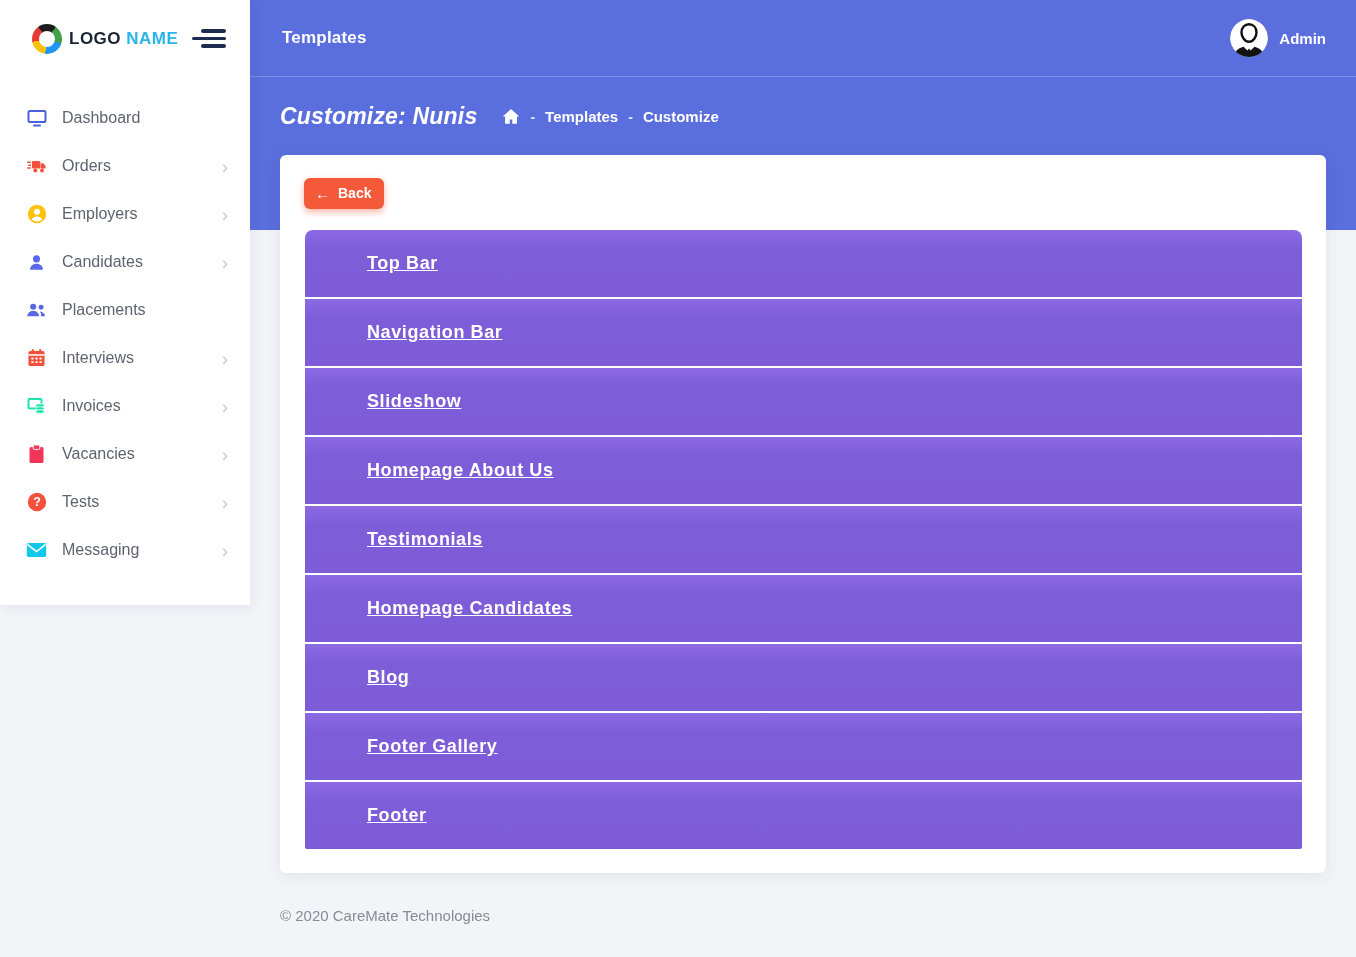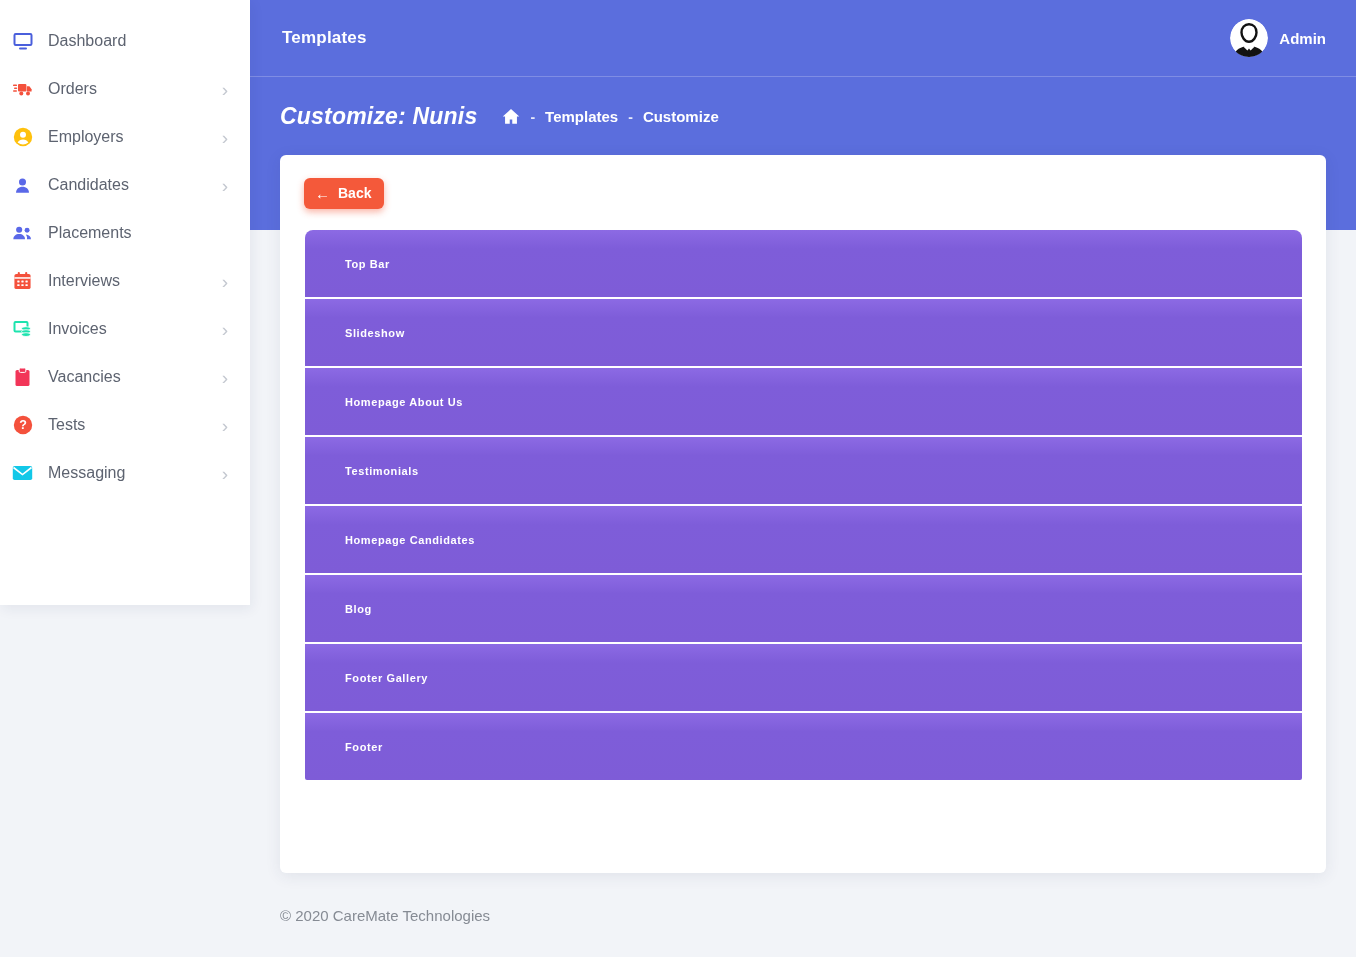--- a/index.html
+++ b/index.html
@@ -31,21 +31,21 @@
   .logo-text { font-size:17px; font-weight:700; letter-spacing:.5px; color:#182333; }
   .logo-text .alt { color:#29b5ea; font-weight:700; }
   .hamburger { width:34px; cursor:pointer; display:flex; flex-direction:column; align-items:flex-end; gap:4px; padding:4px 0; }
   .hamburger span { height:3.5px; border-radius:2px; background:#1d2b4f; display:block; }
   .hamburger .b1, .hamburger .b3 { width:25px; }
   .hamburger .b2 { width:34px; }
 
   .menu { padding-top:17px; }
   .menu-item {
     height:48px; display:flex; align-items:center;
-    padding:0 22px 0 12px; cursor:pointer;
+    padding:0 22px 0 26px; cursor:pointer;
   }
   .mi-icon { width:21px; height:21px; margin-right:15px; display:flex; align-items:center; justify-content:center; flex:none; }
   .mi-label { font-size:16px; color:#5d6370; flex:1; }
   .mi-chevron { color:#c4c8d0; font-size:19px; line-height:1; font-weight:400; }
 
   
   .navbar {
     position:absolute; left:250px; top:0; right:0; height:77px;
     background:#5b6edd; display:flex; align-items:center; justify-content:space-between;
     padding:0 30px 0 32px; border-bottom:1px solid rgba(255,255,255,.22);
@@ -79,38 +79,52 @@
     background:#f4593a; color:#fff; font-family:inherit;
     font-weight:700; font-size:14px;
     border:none; border-radius:6px; padding:7px 13px 8px 11px;
     box-shadow:0 3px 7px rgba(244,89,58,.45); cursor:pointer;
   }
   .back-arrow { font-size:15px; line-height:1; font-weight:700; }
 
   .sections { position:absolute; left:25px; top:75px; width:997px; }
   .section-item {
     height:67px; margin-bottom:2px;
-    display:flex; align-items:center; padding-left:40px;
-    color:#fff; font-size:11px; font-weight:700; letter-spacing:.6px;
+    display:flex; align-items:center; padding-left:62px;
+    color:#fff; font-size:18px; font-weight:700; letter-spacing:.6px;
     background:linear-gradient(180deg,#8c6ae4 0%, #7e5dd9 28%, #7e5cd7 100%);
     cursor:pointer;
+    text-decoration:underline;
   }
   .section-item:first-child { border-radius:8px 8px 0 0; }
   .section-item:last-child { margin-bottom:0; border-radius:0 0 2px 2px; }
 
   
   .footer-copy {
     position:absolute; left:280px; top:907px;
     color:#868b94; font-size:15px;
   }
 </style>
 </head>
 <body>
 
 <aside class="sidebar">
+  <div class="sidebar-header">
+    <div class="logo">
+      <span class="logo-ring">
+          <span class="logo-ring-hole"></span>
+        </span>
+      <span class="logo-text"><span>LOGO</span> <span class="alt">NAME</span></span>
+    </div>
+    <div class="hamburger">
+      <span class="b1"></span>
+        <span class="b2"></span>
+        <span class="b3"></span>
+    </div>
+  </div>
 
   <nav class="menu">
 
     <div class="menu-item">
       <span class="mi-icon">
         <svg width="20" height="20" viewBox="0 0 20 20">
             <rect x="1.5" y="3" width="17" height="11" rx="1.2" fill="none" stroke="#4a5fdc" stroke-width="2"></rect>
             <path d="M7 17.5h6" stroke="#4a5fdc" stroke-width="2" stroke-linecap="round"></path>
           </svg>
       </span>
@@ -282,20 +296,21 @@
 </section>
 
 <main class="card">
   <button class="back-btn">
     <span class="back-arrow">←</span>
     <span>Back</span>
   </button>
 
   <div class="sections">
     <div class="section-item">Top Bar</div>
+    <div class="section-item">Navigation Bar</div>
     <div class="section-item">Slideshow</div>
     <div class="section-item">Homepage About Us</div>
     <div class="section-item">Testimonials</div>
     <div class="section-item">Homepage Candidates</div>
     <div class="section-item">Blog</div>
     <div class="section-item">Footer Gallery</div>
     <div class="section-item">Footer</div>
   </div>
 </main>
 

